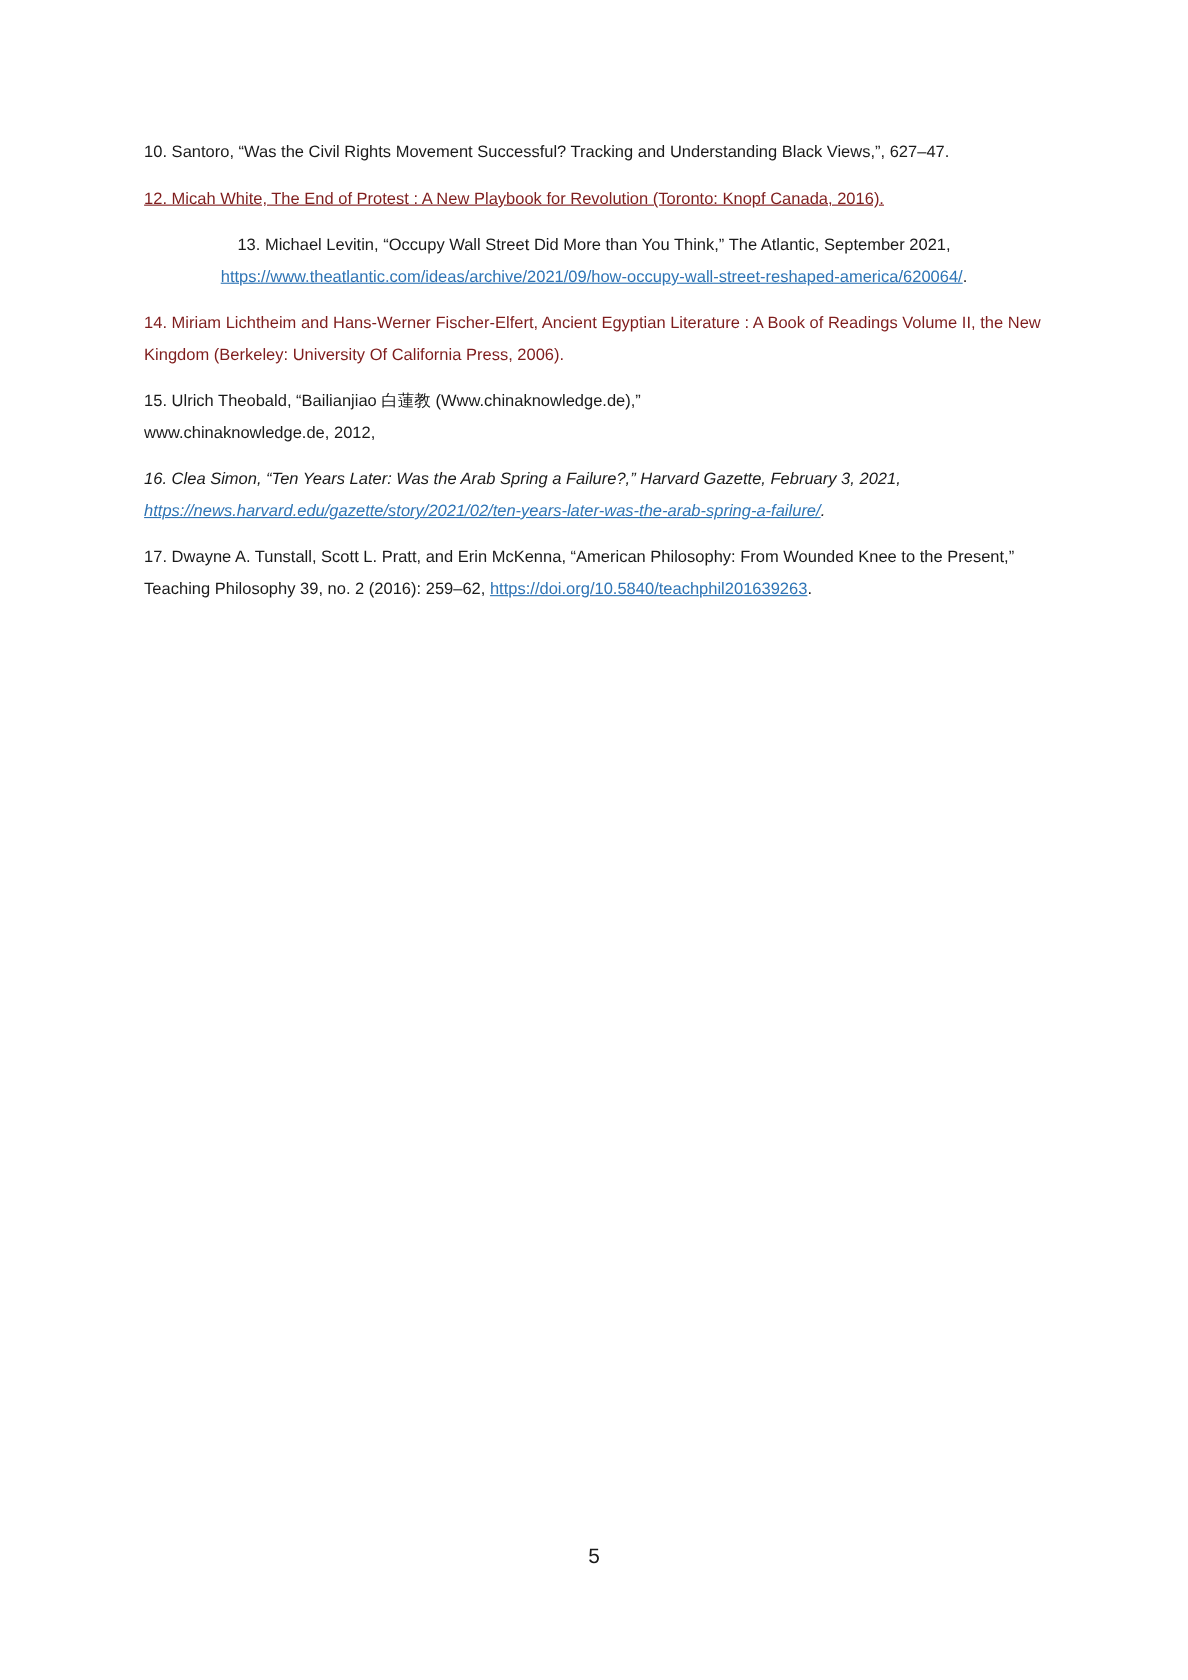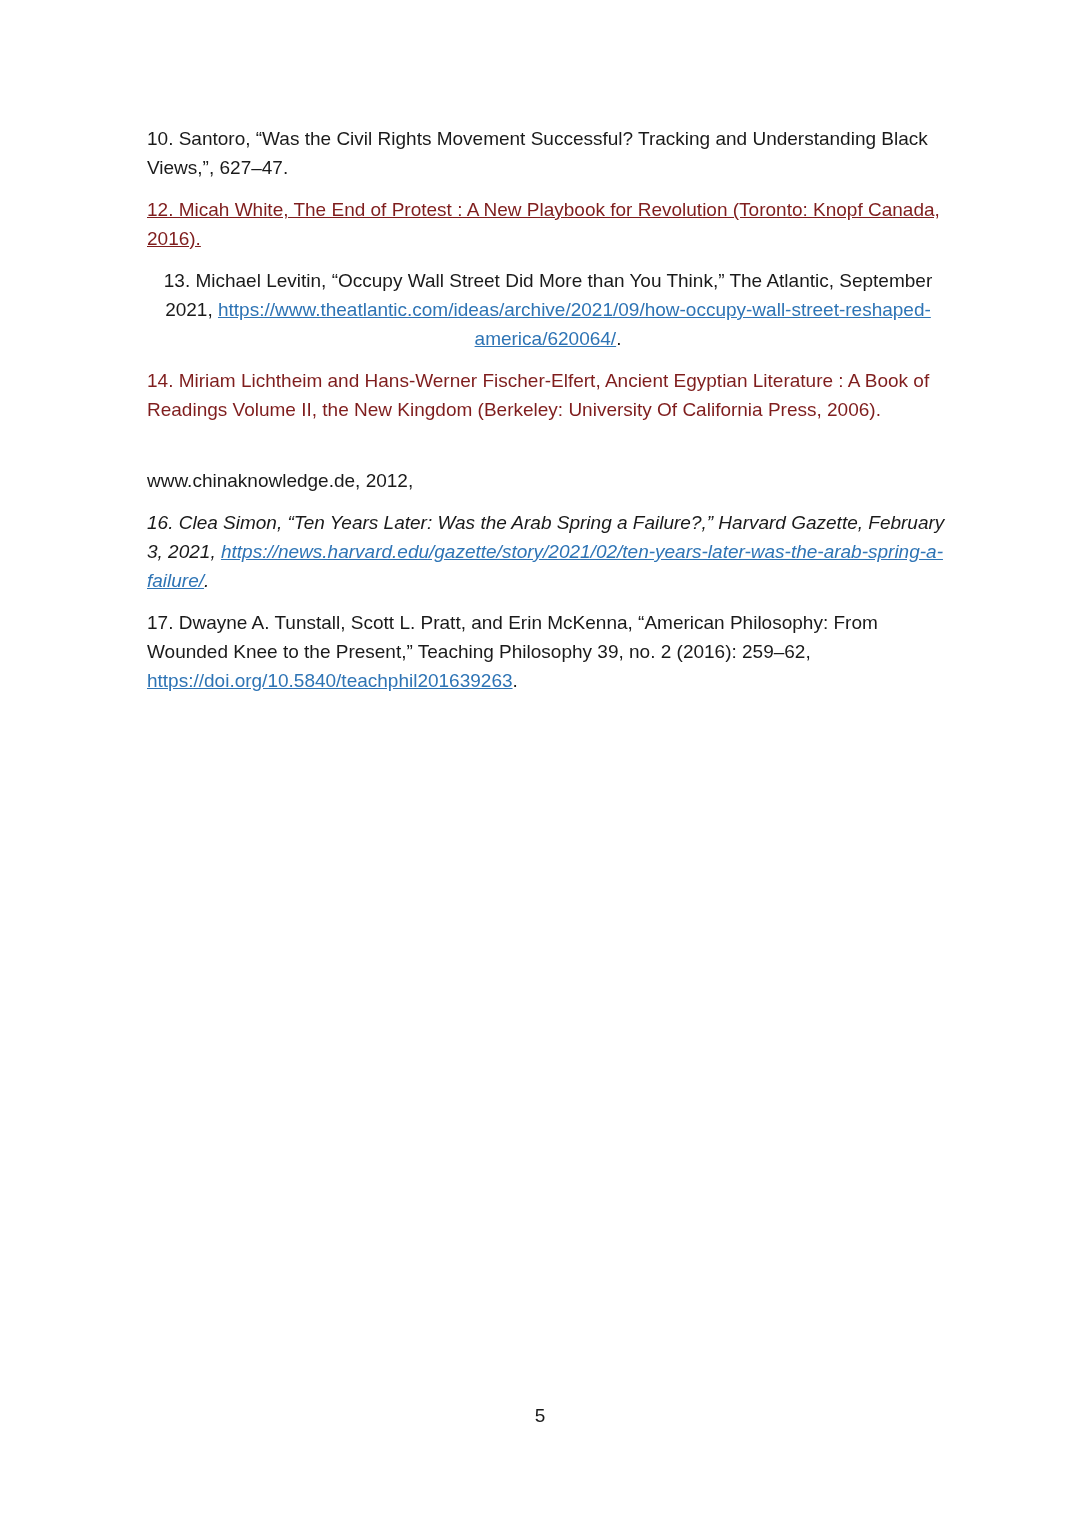--- a/index.html
+++ b/index.html
@@ -15,22 +15,22 @@
     font-family: "Liberation Sans", "DejaVu Sans", sans-serif;
     overflow: hidden;
   }
   .content {
     position: absolute;
     top: 124px;
     left: 131px;
     width: 818px;
   }
   p.citation {
-    margin: 0 0 13px 16px;
-    font-size: 19px;
+    margin: 0 0 13px 0;
+    font-size: 15px;
     line-height: 29px;
     color: #1a1a1a;
     overflow-wrap: break-word;
     text-align: left;
   }
   a.cite-link {
     text-decoration: underline;
     cursor: pointer;
   }
   .page-number {
@@ -46,18 +46,18 @@
 </style>
 </head>
 <body>
 
 <div class="page">
   <div class="content">
       <p class="citation" style="color: rgb(26, 26, 26);"><span>10. Santoro, “Was the Civil Rights Movement Successful? Tracking and Understanding Black Views,”, 627–47.</span></p>
       <p class="citation" style="color: #7f1d1d; text-decoration: underline;"><span>12. Micah White, The End of Protest : A New Playbook for Revolution (Toronto: Knopf Canada, 2016).</span></p>
       <p class="citation" style="color: rgb(26, 26, 26); text-align: center;"><span>13. Michael Levitin, “Occupy Wall Street Did More than You Think,” The Atlantic, September 2021, </span><a class="cite-link" href="#" style="color: rgb(46, 116, 181); text-decoration-color: rgb(46, 116, 181);">https://www.theatlantic.com/ideas/archive/2021/09/how-occupy-wall-street-reshaped-america/620064/</a><span>.</span></p>
       <p class="citation" style="color: #7f1d1d;"><span>14. Miriam Lichtheim and Hans-Werner Fischer-Elfert, Ancient Egyptian Literature : A Book of Readings Volume II, the New Kingdom (Berkeley: University Of California Press, 2006).</span></p>
-      <p class="citation" style="color: rgb(26, 26, 26);"><br><span>www.chinaknowledge.de, 2012,</span><br></p>
+      <p class="citation" style="color: rgb(26, 26, 26);"><span>15. Ulrich Theobald, “Bailianjiao 白蓮教 (Www.chinaknowledge.de),”</span><br><span>www.chinaknowledge.de, 2012,</span><br></p>
       <p class="citation" style="color: rgb(26, 26, 26); font-style: italic;"><span>16. Clea Simon, “Ten Years Later: Was the Arab Spring a Failure?,” Harvard Gazette, February 3, 2021, </span><a class="cite-link" href="#" style="color: rgb(46, 116, 181); text-decoration-color: rgb(46, 116, 181);">https://news.harvard.edu/gazette/story/2021/02/ten-years-later-was-the-arab-spring-a-failure/</a><span>.</span></p>
       <p class="citation" style="color: rgb(26, 26, 26);"><span>17. Dwayne A. Tunstall, Scott L. Pratt, and Erin McKenna, “American Philosophy: From Wounded Knee to the Present,” Teaching Philosophy 39, no. 2 (2016): 259–62, </span><a class="cite-link" href="#" style="color: rgb(46, 116, 181); text-decoration-color: rgb(46, 116, 181);">https://doi.org/10.5840/teachphil201639263</a><span>.</span></p>
     </div>
   <div class="page-number">5</div>
 </div>
 
 </body></html>

